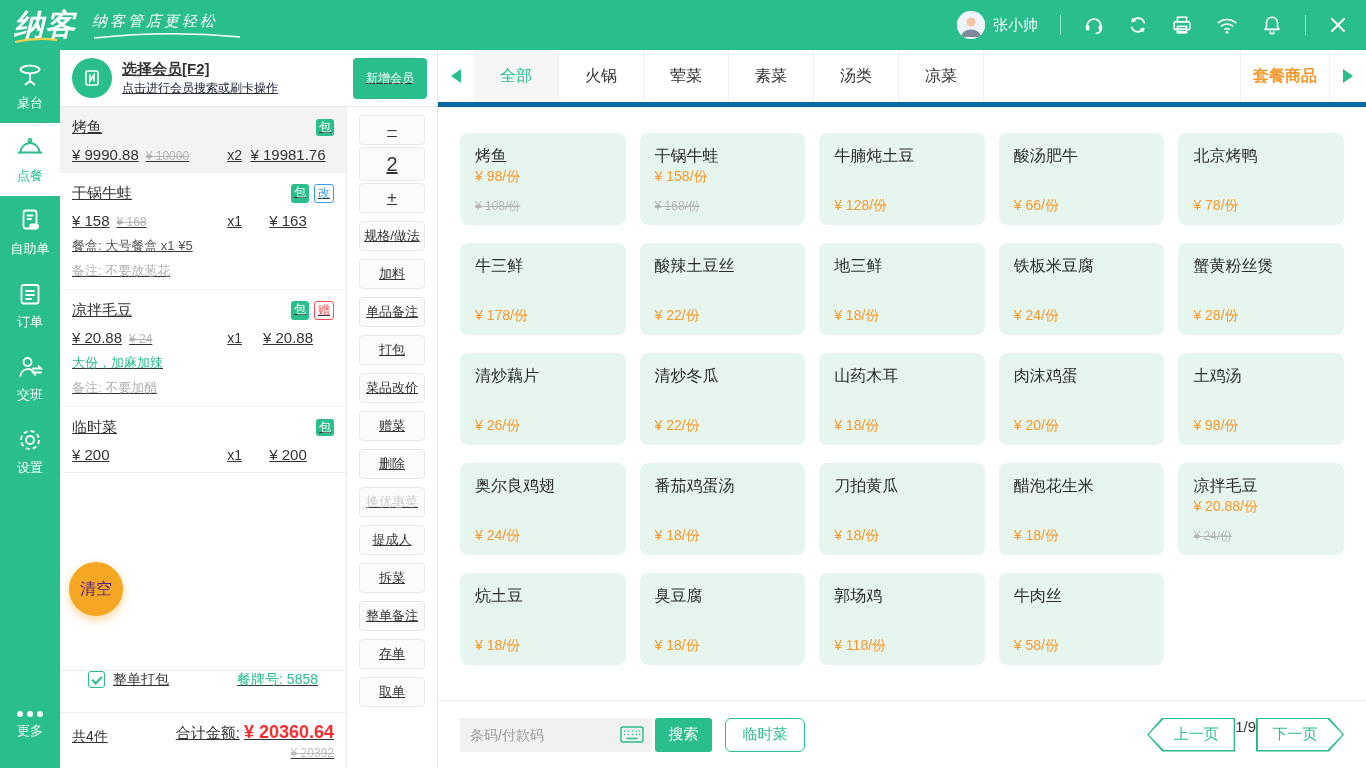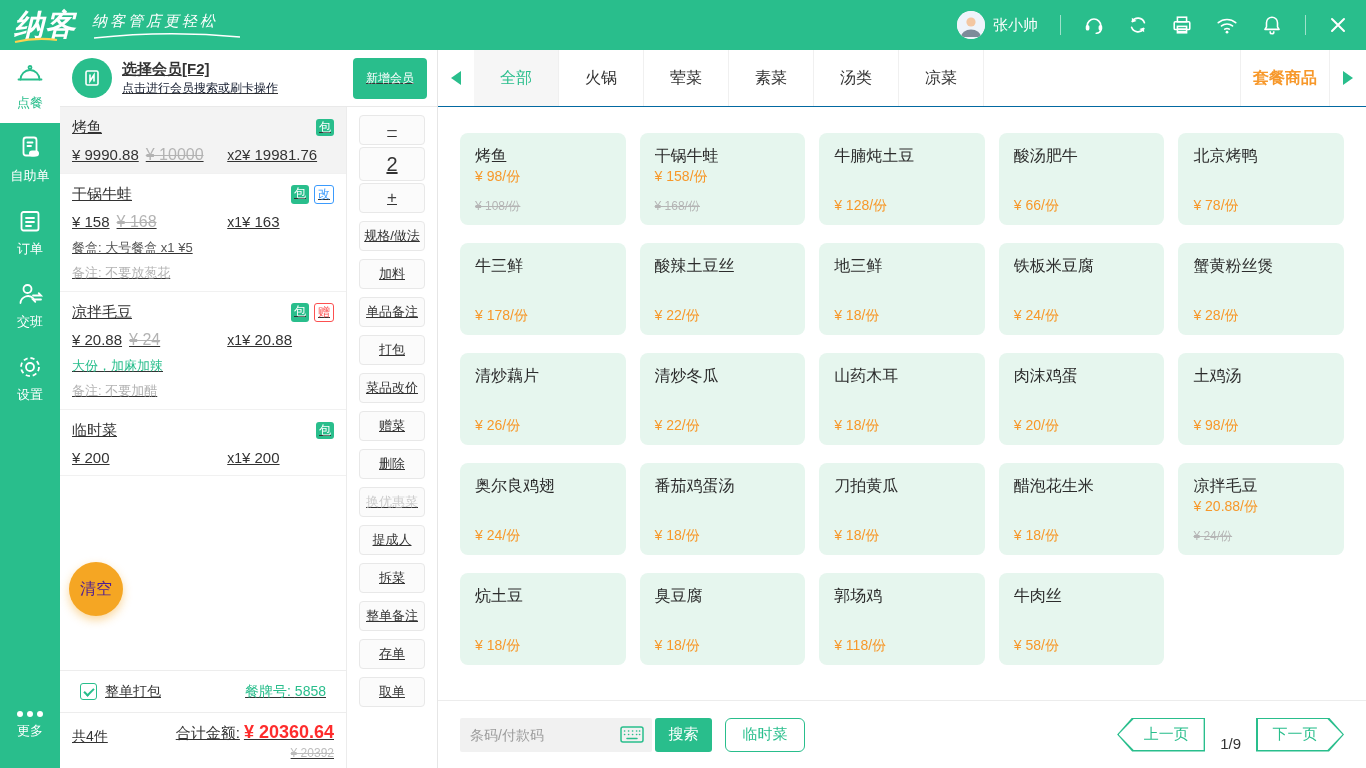--- a/index.html
+++ b/index.html
@@ -47,30 +47,30 @@
   .order-item.selected { background:#f3f3f3; }
   .oi-top { display:flex; align-items:center; }
   .oi-name { font-size:15px; color:#333; }
   .oi-badges { margin-left:auto; display:flex; gap:5px; }
   .badge { font-size:12px; line-height:17px; padding:0 3px; border-radius:3px; }
   .badge.pack { background:#29be8c; color:#fff; }
   .badge.mod  { background:#fff; color:#3b9bfd; border:1px solid #3b9bfd; }
   .badge.gift { background:#fff; color:#fc5050; border:1px solid #fc5050; }
   .oi-price-row { display:flex; align-items:baseline; margin-top:9px; }
   .oi-price { font-size:15px; color:#333; }
-  .oi-orig { font-size:16px; color:#b3b3b3; text-decoration:line-through; margin-left:7px; }
+  .oi-orig { font-size:12px; color:#b3b3b3; text-decoration:line-through; margin-left:7px; }
   .oi-qty { font-size:14px; color:#333; margin-left:auto; }
-  .oi-total { font-size:15px; color:#333; width:92px; text-align:left; }
+  .oi-total { font-size:15px; color:#333; width:92px; text-align:center; }
   .oi-box  { font-size:13px; color:#555; margin-top:8px; }
   .oi-spec { font-size:13px; color:#29be8c; margin-top:8px; }
   .oi-note { font-size:13px; color:#b3b3b3; margin-top:7px; }
 
   .clear-btn { position:absolute; left:9px; bottom:152px; width:54px; height:54px; border-radius:50%; border:none; background:#f5a623; color:#4c1d95; font-size:16px; cursor:pointer; box-shadow:0 4px 10px rgba(245,166,35,.45); }
 
-  .pack-row { flex:none; height:42px; display:flex; align-items:center; padding:0 20px; border-top:1px solid #ededed; }
+  .pack-row { flex:none; height:42px; display:flex; align-items:flex-start; padding:0 28px; border-top:1px solid #ededed; }
   .cbx { width:17px; height:17px; border:1.5px solid #29be8c; border-radius:3px; position:relative; cursor:pointer; flex:none; background:#fff; }
   .cbx::after { content:""; position:absolute; left:3px; top:3.5px; width:8px; height:4px; border-left:2px solid #29be8c; border-bottom:2px solid #29be8c; transform:rotate(-45deg); }
   .pack-label { margin-left:8px; font-size:14px; color:#333; }
   .card-no { margin-left:auto; font-size:14px; color:#29be8c; }
   .total-row { flex:none; display:flex; align-items:flex-start; padding:9px 12px 8px; border-top:1px solid #ededed; }
   .count-txt { font-size:14px; color:#333; margin-top:6px; }
   .total-right { margin-left:auto; text-align:right; }
   .total-line { display:flex; align-items:baseline; }
   .total-label { font-size:15px; color:#333; }
   .total-amt { font-size:18px; font-weight:bold; color:#fe2c2c; margin-left:4px; }
@@ -80,21 +80,21 @@
   
   .action-col { width:90px; flex:none; padding:8px 12px; display:flex; flex-direction:column; gap:8px; overflow:hidden; }
   .act-btn { height:30px; flex:none; background:#fbfbfb; border:1px solid #e8e8e8; border-radius:4px; font-size:13px; color:#333; cursor:pointer; font-family:inherit; }
   .act-btn.qminus, .act-btn.qplus { font-size:17px; color:#444; }
   .act-btn.qval { height:34px; font-size:20px; margin-top:-6px; }
   .act-btn.qplus { margin-top:-6px; }
   .act-btn.disabled { color:#ccc; cursor:default; }
 
   
   .right-panel { flex:1; display:flex; flex-direction:column; min-width:0; }
-  .cat-bar { height:57px; flex:none; display:flex; align-items:stretch; border-bottom:1px solid #0369a1; background:#fff; }
+  .cat-bar { height:57px; flex:none; display:flex; align-items:stretch; border-bottom:5px solid #0369a1; background:#fff; }
   .cat-arrow { width:36px; flex:none; display:flex; align-items:center; justify-content:center; cursor:pointer; }
   .tri-l { width:0; height:0; border-top:7px solid transparent; border-bottom:7px solid transparent; border-right:10px solid #29be8c; }
   .tri-r { width:0; height:0; border-top:7px solid transparent; border-bottom:7px solid transparent; border-left:10px solid #29be8c; }
   .cat-tab { width:85px; flex:none; display:flex; align-items:center; justify-content:center; font-size:16px; color:#333; border-right:1px solid #f0f0f0; cursor:pointer; }
   .cat-tab:first-of-type { border-left:1px solid #f0f0f0; }
   .cat-tab.active { background:#f6f6f6; color:#29be8c; }
   .cat-combo { margin-left:auto; min-width:88px; flex:none; display:flex; align-items:center; justify-content:center; padding:0 12px; font-size:16px; font-weight:bold; color:#f7982a; border-left:1px solid #f0f0f0; border-right:1px solid #f0f0f0; cursor:pointer; }
 
   .menu-grid { flex:1; padding:26px 22px 0; display:grid; grid-template-columns:repeat(5,1fr); grid-auto-rows:92px; gap:18px 14px; align-content:start; overflow:hidden; }
   .menu-card { background:#e6f6ee; border-radius:8px; padding:13px 15px 10px; display:flex; flex-direction:column; justify-content:space-between; cursor:pointer; }
@@ -102,21 +102,21 @@
   .m-price { font-size:14px; color:#f7982a; }
   .m-orig { font-size:12px; color:#b5b5b5; text-decoration:line-through; margin-top:12px; }
 
   .bottom-bar { height:68px; flex:none; border-top:1px solid #ececec; display:flex; align-items:center; padding:0 22px; }
   .barcode-box { width:192px; height:34px; background:#f1f1f1; border-radius:2px; display:flex; align-items:center; padding:0 8px 0 10px; }
   .barcode-box input { flex:1; min-width:0; border:none; background:transparent; outline:none; font-size:14px; color:#333; font-family:inherit; }
   .barcode-box input::placeholder { color:#9b9b9b; }
   .kb-icon { flex:none; display:flex; cursor:pointer; }
   .search-btn { width:57px; height:34px; flex:none; background:#29be8c; color:#fff; border:none; border-radius:3px; font-size:15px; margin-left:3px; cursor:pointer; }
   .temp-btn { width:80px; height:34px; flex:none; background:#fff; border:1px solid #29be8c; color:#29be8c; border-radius:6px; font-size:15px; margin-left:13px; cursor:pointer; }
-  .pager { margin-left:auto; display:flex; align-items:flex-end; gap:15px; }
+  .pager { margin-left:auto; display:flex; align-items:flex-start; gap:0; }
   .pg { position:relative; width:88px; height:34px; cursor:pointer; }
   .pg-out { position:absolute; inset:0; background:#29be8c; }
   .pg-in { position:absolute; inset:1.5px; background:#fff; display:flex; align-items:center; justify-content:center; color:#29be8c; font-size:15px; }
   .pg.prev .pg-out, .pg.prev .pg-in { clip-path:polygon(0 50%, 15px 0, 100% 0, 100% 100%, 15px 100%); }
   .pg.next .pg-out, .pg.next .pg-in { clip-path:polygon(0 0, calc(100% - 15px) 0, 100% 50%, calc(100% - 15px) 100%, 0 100%); }
   .pg.prev .pg-in { padding-left:10px; }
   .pg.next .pg-in { padding-right:10px; }
   .page-ind { font-size:15px; color:#333; }
 
   svg { display:block; }
@@ -192,20 +192,28 @@
       <svg width="20" height="20" viewBox="0 0 20 20" stroke="#fff" stroke-width="2" stroke-linecap="round">
           <path d="M4 4l12 12M16 4L4 16"></path>
         </svg>
     </div>
   </div>
 </div>
 
 <div class="main">
 
   <div class="sidebar">
+    <div class="side-item">
+      <svg width="28" height="28" viewBox="0 0 28 28" fill="none" stroke="currentColor" stroke-width="1.8" stroke-linecap="round">
+          <ellipse cx="14" cy="8.5" rx="9.5" ry="3.8"></ellipse>
+          <path d="M14 12.5v7.5"></path>
+          <path d="M14 20l-4.5 3.5M14 20l4.5 3.5"></path>
+        </svg>
+      <span>桌台</span>
+    </div>
     <div class="side-item active">
       <svg width="28" height="28" viewBox="0 0 28 28" fill="none" stroke="currentColor" stroke-width="1.8" stroke-linecap="round">
           <path d="M4.5 18.5a9.5 9.5 0 0 1 19 0"></path>
           <path d="M2.5 18.5h23"></path>
           <circle cx="14" cy="6.5" r="1.5"></circle>
         </svg>
       <span>点餐</span>
     </div>
     <div class="side-item">
       <svg width="28" height="28" viewBox="0 0 28 28" fill="none" stroke="currentColor" stroke-width="1.8" stroke-linecap="round">

